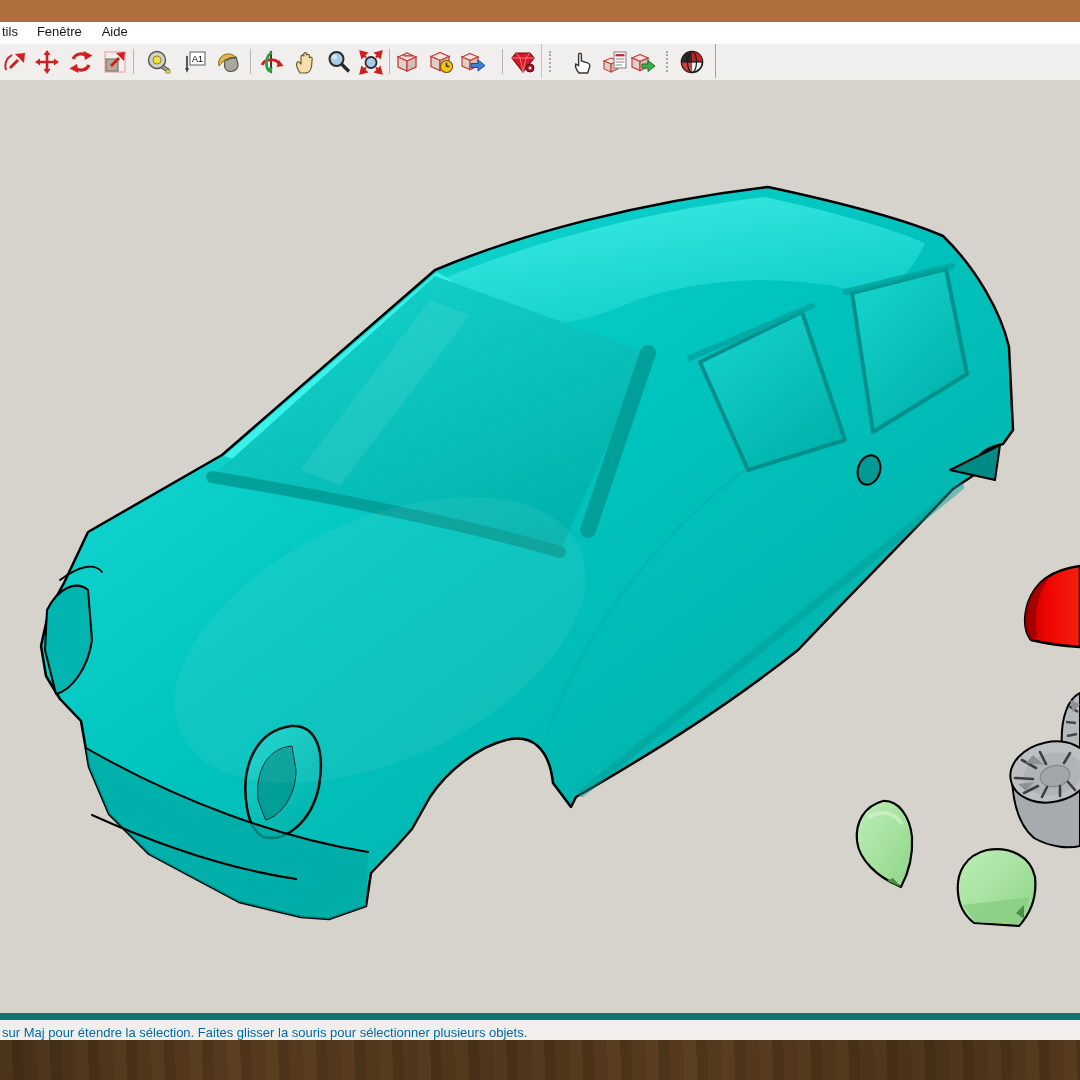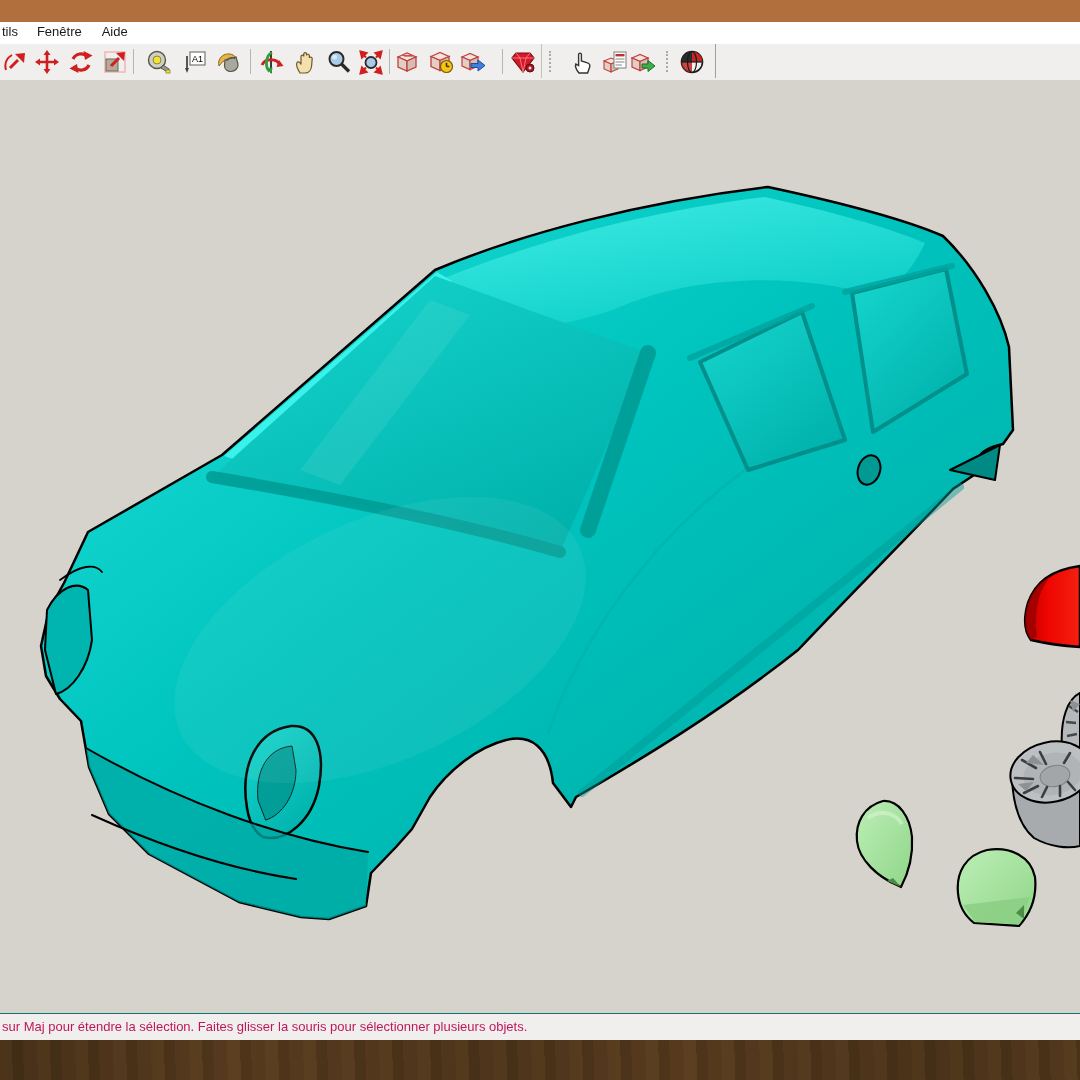--- a/index.html
+++ b/index.html
@@ -24,22 +24,22 @@
     align-items:center;justify-content:center;}
   .tbtn svg{width:26px;height:26px;display:block;}
   .tsep{position:absolute;top:5px;width:1px;height:25px;background:#b5b5b5;}
   .tgrip{position:absolute;top:7px;width:0;height:21px;border-left:2px dotted #a8a8a4;}
   .tedge{position:absolute;top:0;width:1px;height:34px;background:#c2c2be;}
   
   #viewport{top:80px;left:0;width:1080px;height:933px;background:#d6d3cd;overflow:hidden;}
   #viewport svg{display:block;}
   
   #statusbar{top:1013px;left:0;width:1080px;height:38px;background:#f0efed;
-    border-top:1px solid #0f766e;box-sizing:border-box;
-    font-size:13px;color:#be185d;line-height:26px;white-space:nowrap;overflow:hidden;}
+    border-top:7px solid #0f766e;box-sizing:border-box;
+    font-size:13px;color:#0369a1;line-height:26px;white-space:nowrap;overflow:hidden;}
   #statusbar span{display:inline-block;margin-left:-3px;padding-left:5px;}
 </style>
 </head>
 <body>
 
 <div class="abs" id="desktop-top"></div>
 
 <div class="abs" id="menubar">
   <span class="menu-item">tils</span>
   <span class="menu-item">Fenêtre</span>

